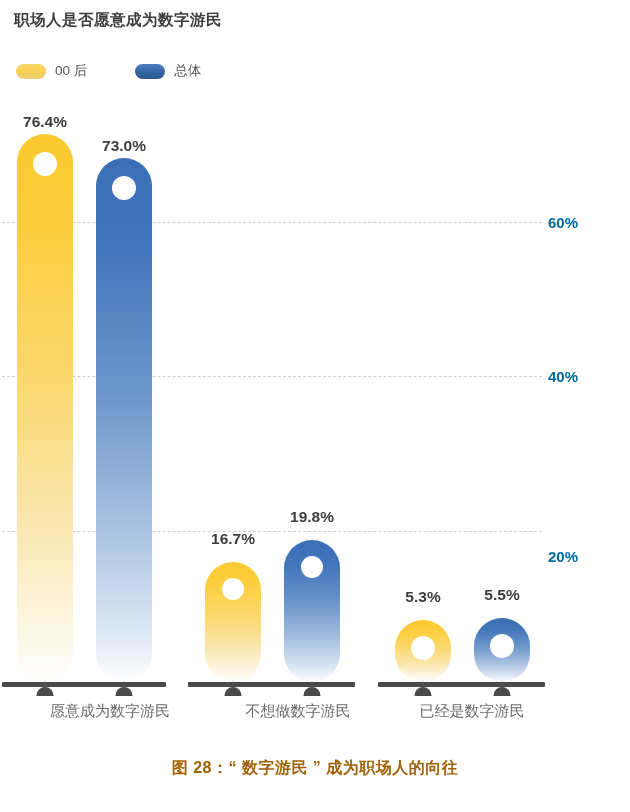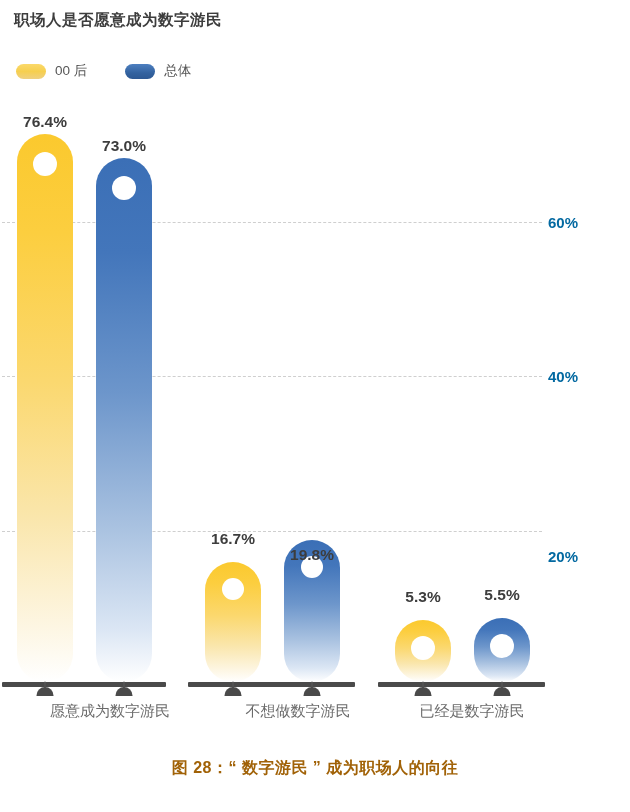--- a/index.html
+++ b/index.html
@@ -33,21 +33,21 @@
     letter-spacing: 0.5px;
     white-space: nowrap;
   }
 
   
   .legend {
     position: absolute;
     left: 16px;
     top: 62px;
     display: flex;
-    gap: 38px;
+    gap: 48px;
   }
   .legend-item {
     display: flex;
     align-items: center;
     gap: 9px;
   }
   .legend-swatch {
     width: 30px;
     height: 15px;
     border-radius: 8px;
@@ -238,21 +238,21 @@
       <span class="bar-pin"></span>
     </div>
     <div class="value-label" style="left:233px; top:530px;">16.7%</div>
 
     <div class="bar blue" style="left:284px; width:56px; height:142px; top:540px;">
       <span class="bar-body"></span>
       <span class="bar-hole" style="top:16px; width:22px; height:22px;"></span>
       <span class="bar-needle"></span>
       <span class="bar-pin"></span>
     </div>
-    <div class="value-label" style="left:312px; top:508px;margin-top:38px;">19.8%</div>
+    <div class="value-label" style="left:312px; top:508px;">19.8%</div>
 
     <div class="bar yellow" style="left:395px; width:56px; height:62px; top:620px;">
       <span class="bar-body"></span>
       <span class="bar-hole" style="top:16px; width:24px; height:24px;"></span>
       <span class="bar-needle"></span>
       <span class="bar-pin"></span>
     </div>
     <div class="value-label" style="left:423px; top:588px;">5.3%</div>
 
     <div class="bar blue" style="left:474px; width:56px; height:64px; top:618px;">

